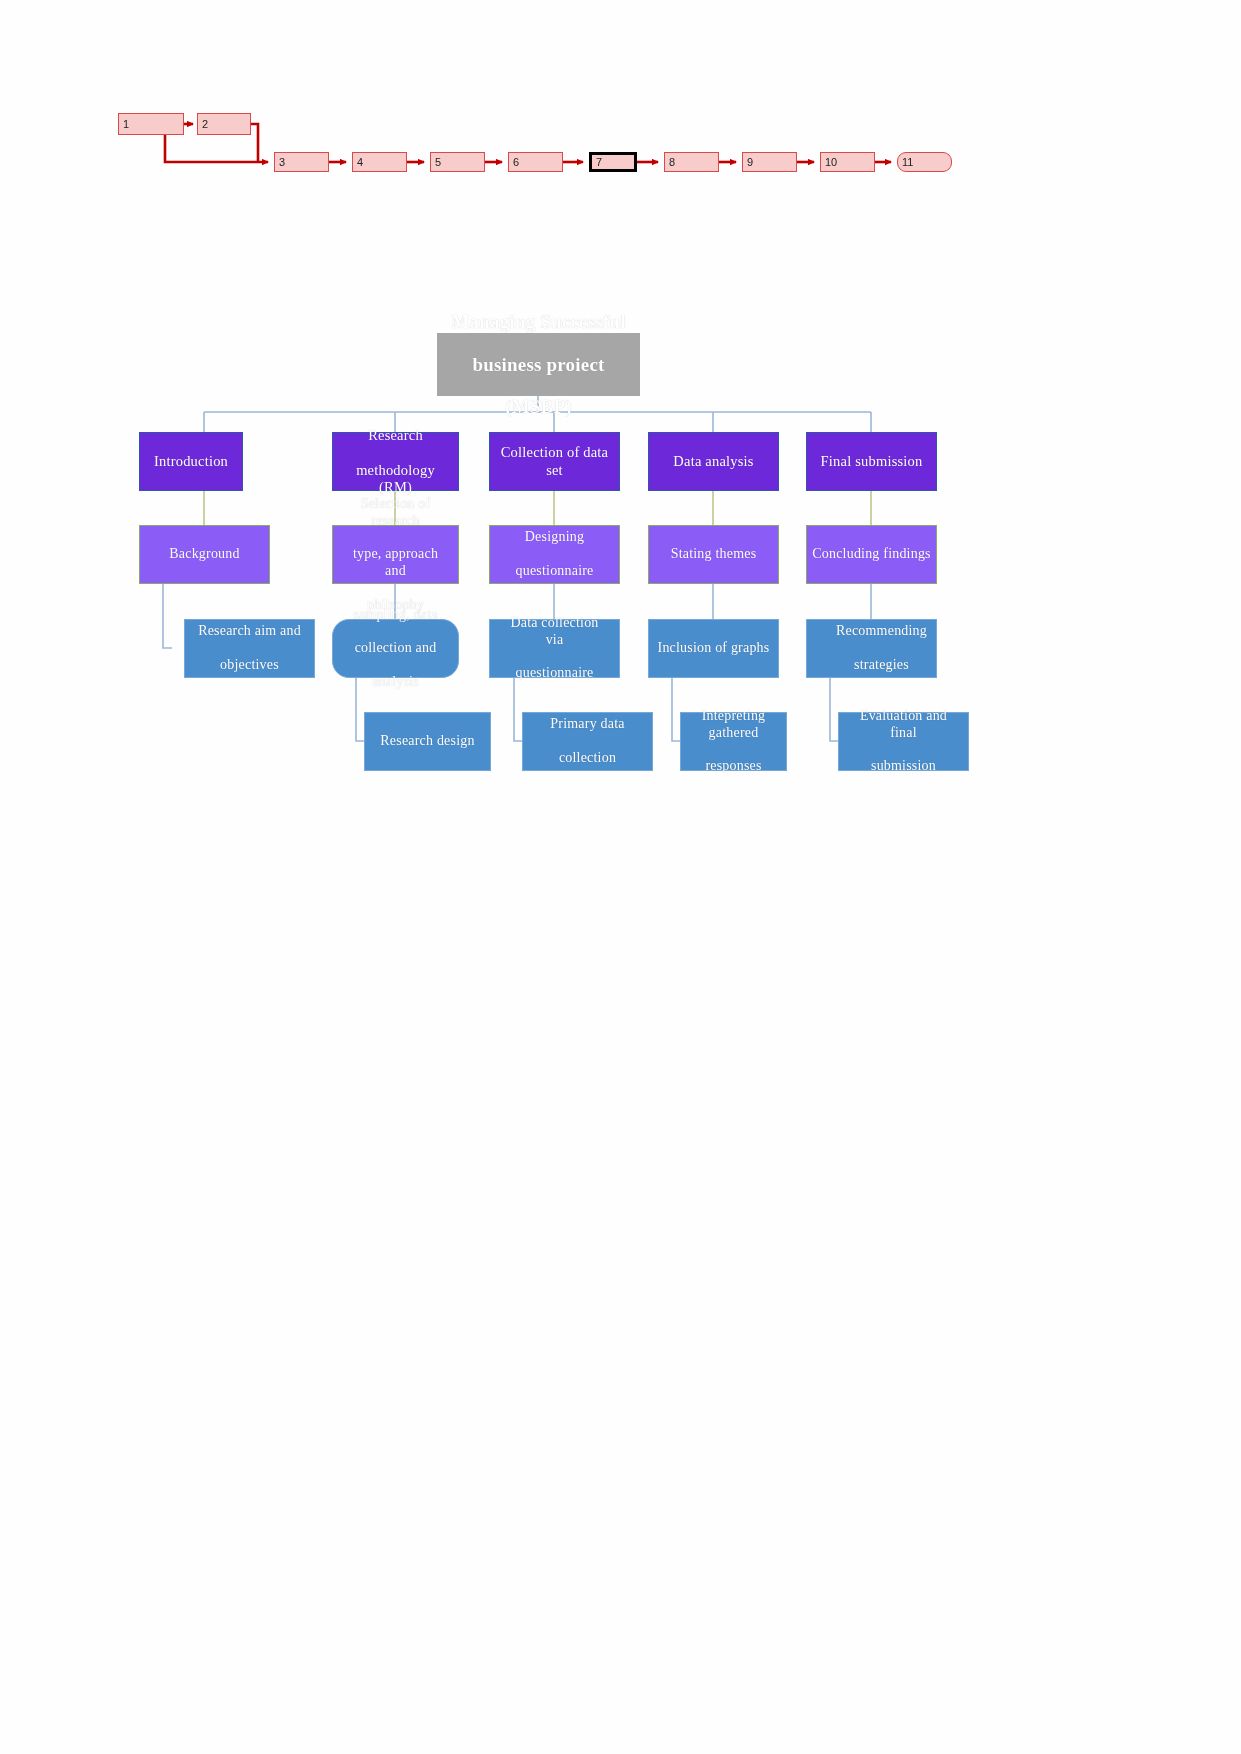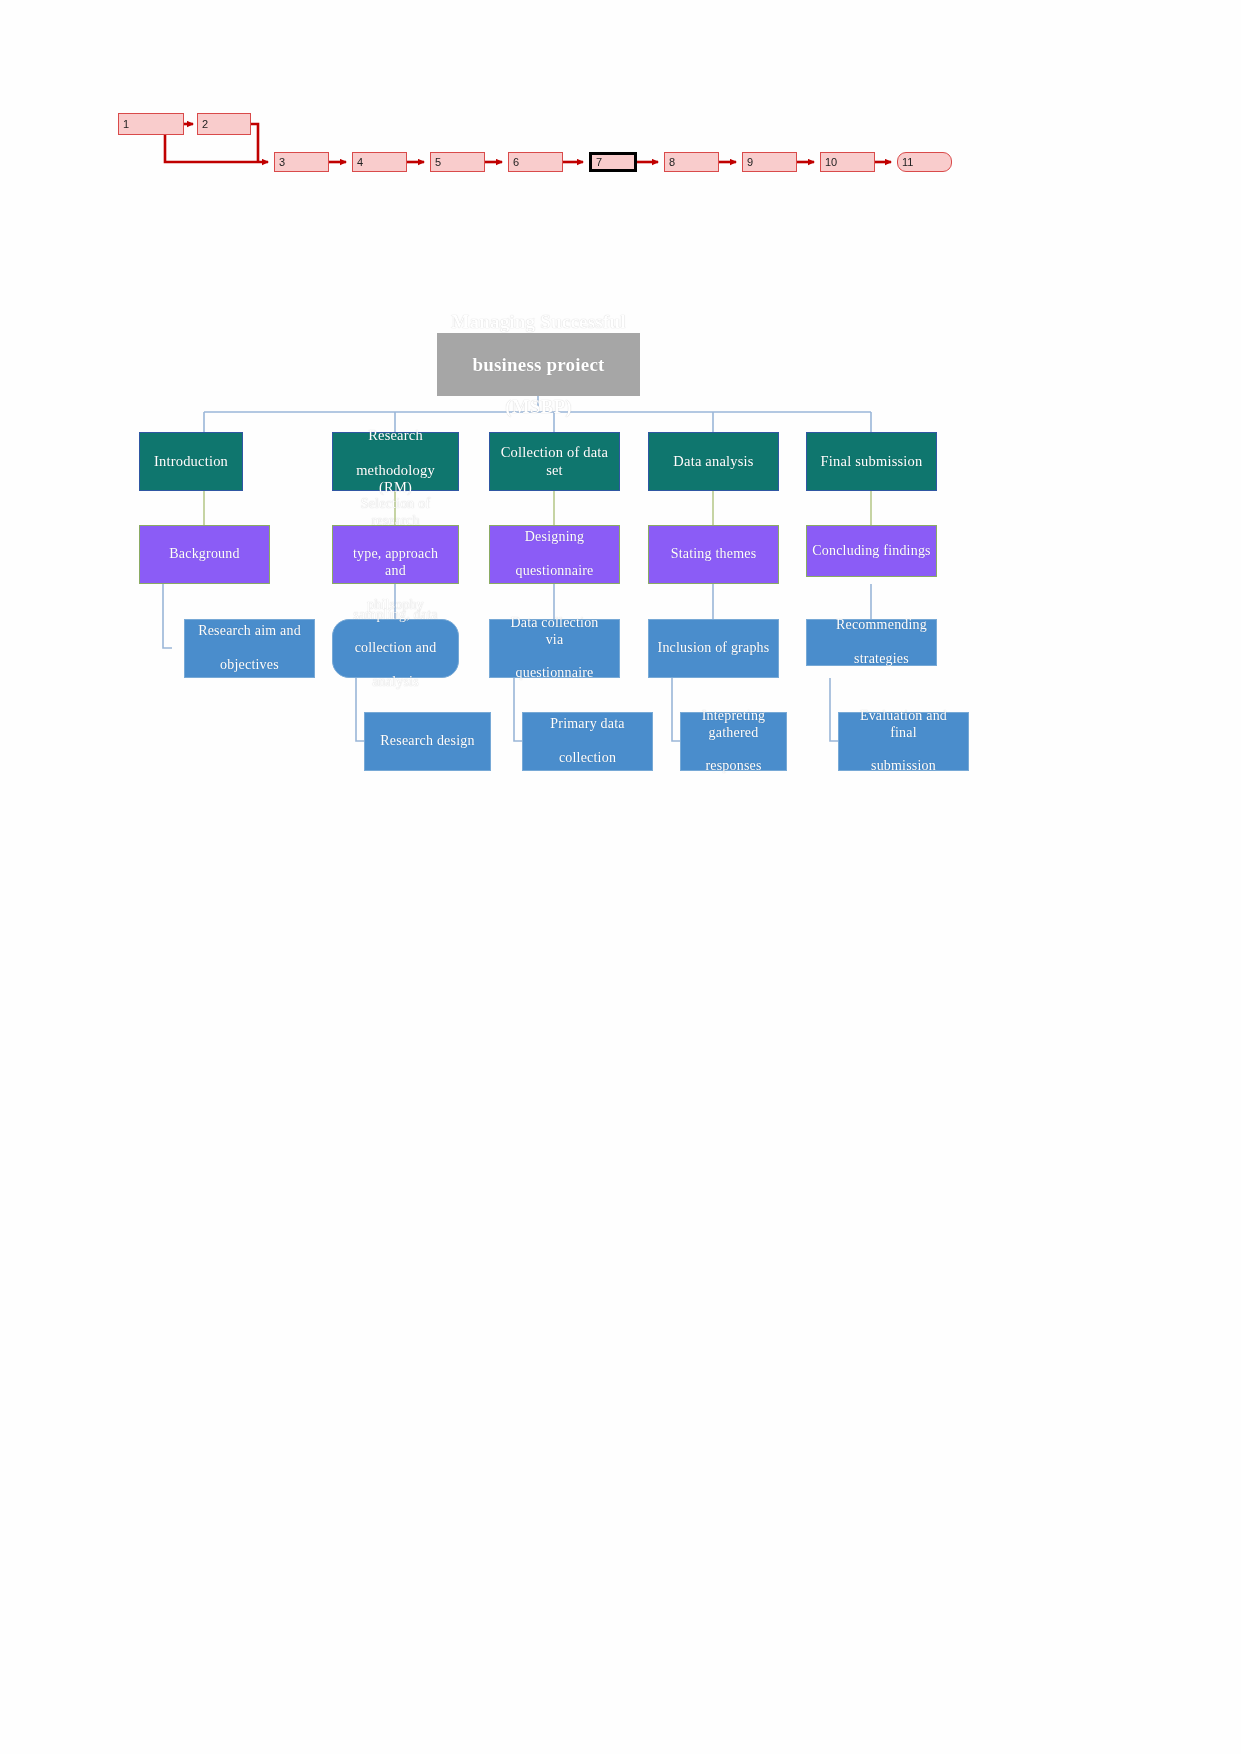--- a/index.html
+++ b/index.html
@@ -76,21 +76,21 @@
   .node span { display: block; padding: 0 5px; }
 
   .node.root {
     background: #a6a6a6;
     font-weight: bold;
     font-size: 19px;
     line-height: 1.12;
     justify-content: center;
   }
   .node.lvl1 {
-    background: #0f766e;
+    background: #6d28d9;
     border: 1px solid #2f57a3;
     font-size: 14.5px;
     line-height: 1.18;
   }
   .node.lvl2 {
     background: #8b5cf6;
     border: 1px solid #8aab63;
     font-size: 14px;
     line-height: 1.2;
   }
@@ -296,24 +296,24 @@
     <div class="node lvl4" style="left:680px;top:712px;width:107px;height:59px;">
       <span>
         <span>Intepreting gathered</span><br>
         <span>responses</span>
       </span>
     </div>
 
     <div class="node lvl1" style="left:806px;top:432px;width:131px;height:59px;">
       <span>Final submission</span>
     </div>
-    <div class="node lvl2" style="left:806px;top:525px;width:131px;height:52px;">
+    <div class="node lvl2" style="left:806px;top:525px;width:131px;height:59px;">
       <span>Concluding findings</span>
     </div>
-    <div class="node lvl3" style="left:806px;top:619px;width:131px;height:47px;padding-left:20px;">
+    <div class="node lvl3" style="left:806px;top:619px;width:131px;height:59px;padding-left:20px;">
       <span>
         <span>Recommending</span><br>
         <span>strategies</span>
       </span>
     </div>
     <div class="node lvl4" style="left:838px;top:712px;width:131px;height:59px;">
       <span>
         <span>Evaluation and final</span><br>
         <span>submission</span>
       </span>

